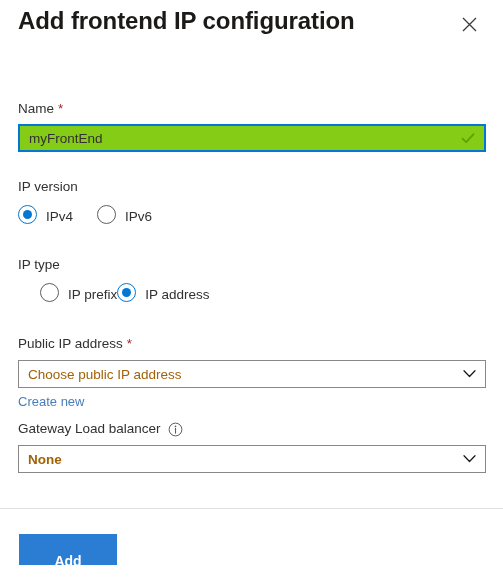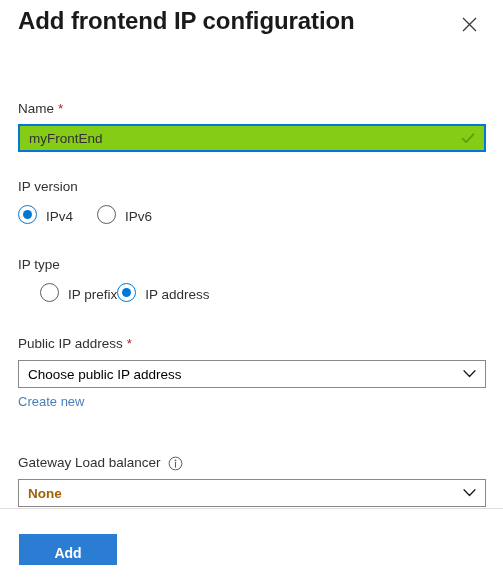--- a/index.html
+++ b/index.html
@@ -162,21 +162,21 @@
     cursor: pointer;
   }
   .dropdown-value {
     font-size: 13.5px;
     padding-left: 9px;
     padding-right: 32px;
     white-space: nowrap;
     overflow: hidden;
     text-overflow: ellipsis;
   }
-  .dropdown-value.placeholder { color: #000000; }
+  .dropdown-value.placeholder { color: #a16207; }
   .dropdown-value.selected-value {
     color: #a16207;
     font-weight: bold;
   }
   .dropdown-chevron {
     position: absolute;
     right: 9px;
     top: 50%;
     transform: translateY(-50%);
     display: flex;
@@ -215,21 +215,21 @@
     top: 534px;
     width: 98px;
     height: 31px;
     background: #2b7cd3;
     color: #ffffff;
     border: none;
     font-family: "Liberation Sans", sans-serif;
     font-size: 14px;
     font-weight: bold;
     cursor: pointer;
-    padding: 4px;
+    padding: 12px;
     line-height: 31px;
     text-align: center;
   }
 </style>
 </head>
 <body>
 
 <div class="panel-header">
   <div class="panel-title">Add frontend IP configuration</div>
 
@@ -308,21 +308,21 @@
       <span class="dropdown-value placeholder">Choose public IP address</span>
       <span class="dropdown-chevron">
         <svg width="13" height="9" viewBox="0 0 13 9" aria-hidden="true">
           <path d="M1 1.2 L6.5 7 L12 1.2" stroke="#1b1a19" stroke-width="1.25" fill="none" stroke-linecap="round" stroke-linejoin="round"></path>
         </svg>
       </span>
     </div>
     <a class="inline-link" style="display:inline-block; margin-top: 6px;">Create new</a>
   </div>
 
-  <div class="field-group" style="top: 402px;">
+  <div class="field-group" style="top: 368px;">
     <div class="field-label">
       <span>Gateway Load balancer</span>
       <span class="info-icon">
         <svg width="15" height="15" viewBox="0 0 15 15" aria-hidden="true">
           <circle cx="7.5" cy="7.5" r="6.4" stroke="#605e5c" stroke-width="1" fill="none"></circle>
           <circle cx="7.5" cy="4.3" r="0.85" fill="#605e5c"></circle>
           <path d="M7.5 6.4 L7.5 11.1" stroke="#605e5c" stroke-width="1.1" stroke-linecap="round"></path>
         </svg>
       </span>
     </div>

